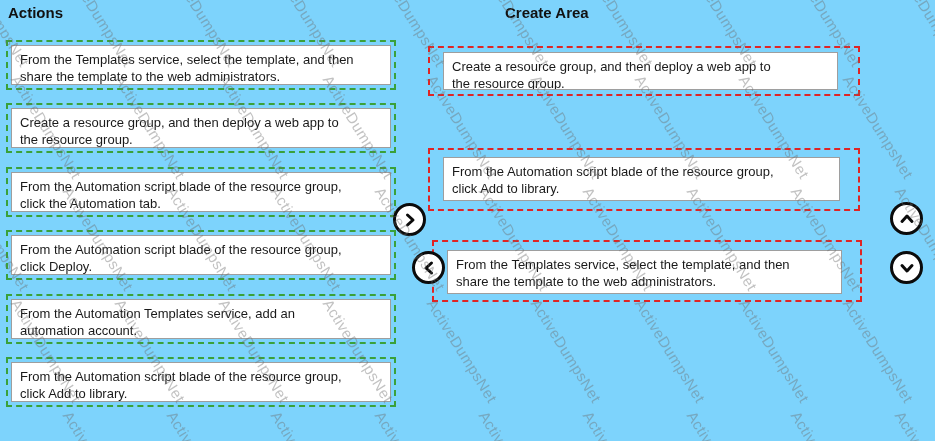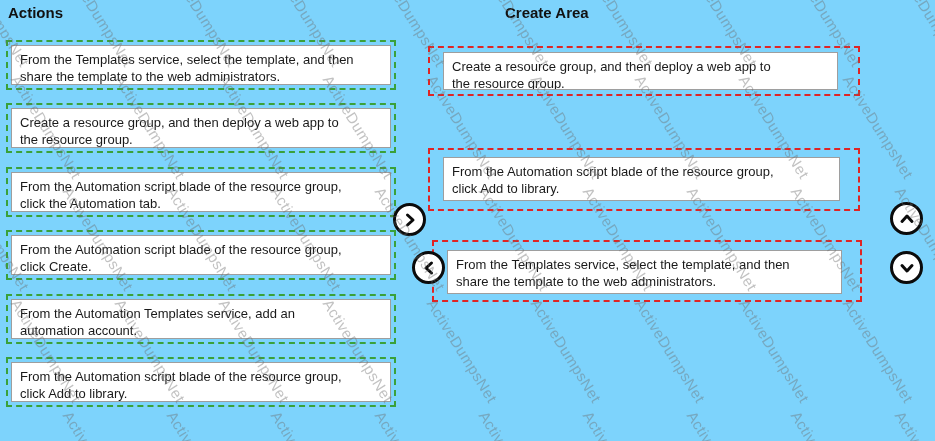--- a/index.html
+++ b/index.html
@@ -61,21 +61,21 @@
         <span class="box-text"><span>Create a resource group, and then deploy a web app to the resource group.</span><b></b><span></span></span>
       </div>
     </div>
     <div class="action-box" style="top:167px">
       <div class="inner">
         <span class="box-text"><span>From the Automation script blade of the resource group, click the </span><b>Automation</b><span> tab.</span></span>
       </div>
     </div>
     <div class="action-box" style="top:230px">
       <div class="inner">
-        <span class="box-text"><span>From the Automation script blade of the resource group, click </span><b>Create.</b><span></span></span>
+        <span class="box-text"><span>From the Automation script blade of the resource group, click </span><b>Deploy.</b><span></span></span>
       </div>
     </div>
     <div class="action-box" style="top:294px">
       <div class="inner">
         <span class="box-text"><span>From the Automation Templates service, add an automation account.</span><b></b><span></span></span>
       </div>
     </div>
     <div class="action-box" style="top:357px">
       <div class="inner">
         <span class="box-text"><span>From the Automation script blade of the resource group, click </span><b>Add to library</b><span>.</span></span>

